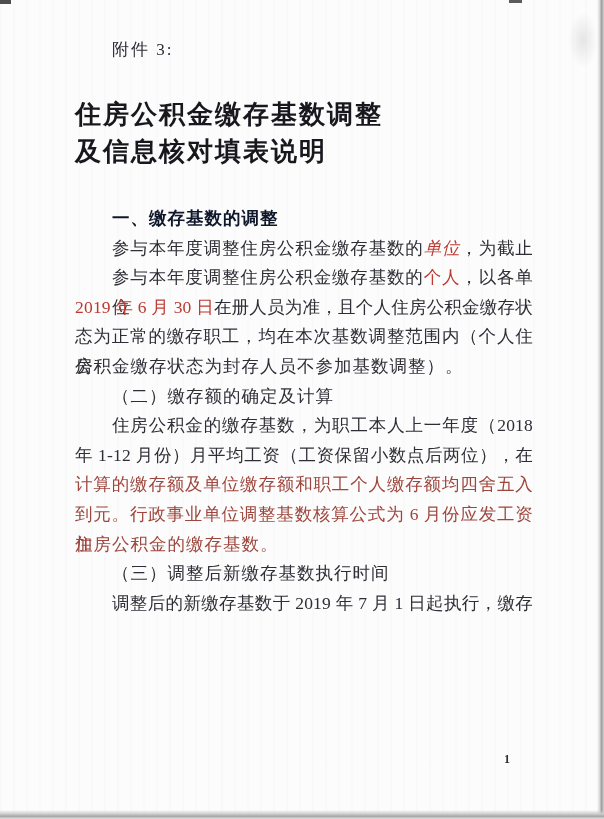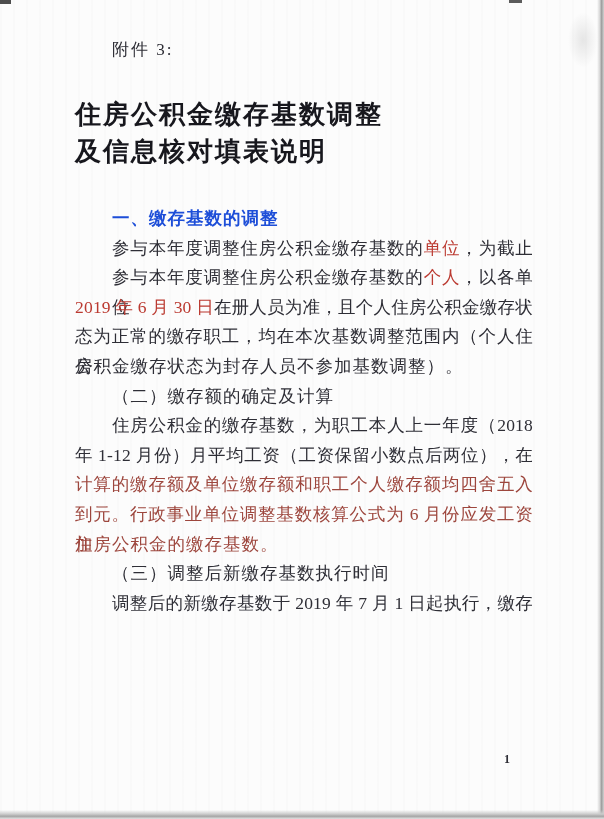--- a/index.html
+++ b/index.html
@@ -36,21 +36,21 @@
     text-align:left; letter-spacing:1px; white-space:nowrap;
   }
   .line.fit {
     white-space:normal; letter-spacing:0.2px;
     text-align:justify; text-align-last:justify;
   }
   .line.indent { padding-left:37px; }
   .line.h1 {
     font-weight:bold;
     font-family:"Liberation Sans","DejaVu Sans",sans-serif;
-    font-size:17.5px; color:#1d4ed8;
+    font-size:17.5px; color:#0f172a;
   }
   .page-number {
     position:absolute; left:504px; top:752px;
     font-size:12px; font-weight:bold; color:#2e2e36;
   }
   
   .edge-right {
     position:absolute; top:0; right:0; width:7px; height:100%;
     background:linear-gradient(90deg, rgba(252,252,252,0) 0%, #dcdcdc 35%, #9f9f9f 65%, #d2d2d2 100%);
   }
@@ -75,21 +75,21 @@
 <div class="sheet">
   <div class="attachment-label">附件 3:</div>
 
   <div class="doc-title">
     <div>住房公积金缴存基数调整</div>
     <div>及信息核对填表说明</div>
   </div>
 
   <div class="doc-body" style="color: rgb(46, 46, 54);">
       <div class="line h1 indent"><span>一、缴存基数的调整</span></div>
-      <div class="line body fit indent"><span>参与本年度调整住房公积金缴存基数的</span><span style="color: rgb(187, 58, 49);">单位</span><span>，为截止</span></div>
+      <div class="line body fit indent"><span>参与本年度调整住房公积金缴存基数的</span><span style="color: rgb(187, 58, 49); font-style: italic;">单位</span><span>，为截止</span></div>
       <div class="line body fit indent"><span>参与本年度调整住房公积金缴存基数的</span><span style="color: rgb(187, 58, 49); margin-top: 36px;">个人</span><span>，以各单位</span></div>
       <div class="line body fit"><span style="color: rgb(187, 58, 49);">2019 年 6 月 30 日</span><span>在册人员为准，且个人住房公积金缴存状</span></div>
       <div class="line body fit"><span>态为正常的缴存职工，均在本次基数调整范围内（个人住房</span></div>
       <div class="line body"><span>公积金缴存状态为封存人员不参加基数调整）。</span></div>
       <div class="line sub indent"><span>（二）缴存额的确定及计算</span></div>
       <div class="line body fit indent"><span>住房公积金的缴存基数，为职工本人上一年度（2018</span></div>
       <div class="line body fit"><span>年 1-12 月份）月平均工资（工资保留小数点后两位），在</span></div>
       <div class="line body fit"><span style="color: rgb(157, 70, 61);">计算的缴存额及单位缴存额和职工个人缴存额均四舍五入</span></div>
       <div class="line body fit"><span style="color: rgb(157, 70, 61);">到元。行政事业单位调整基数核算公式为 6 月份应发工资加</span></div>
       <div class="line body"><span style="color: rgb(157, 70, 61);">住房公积金的缴存基数。</span></div>

